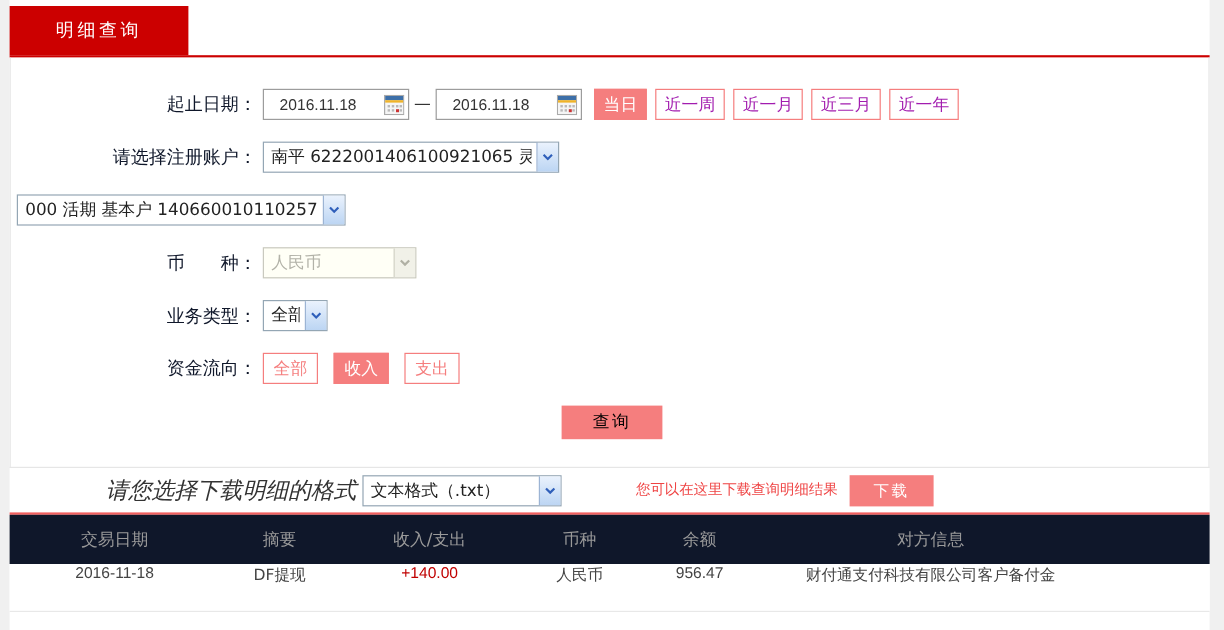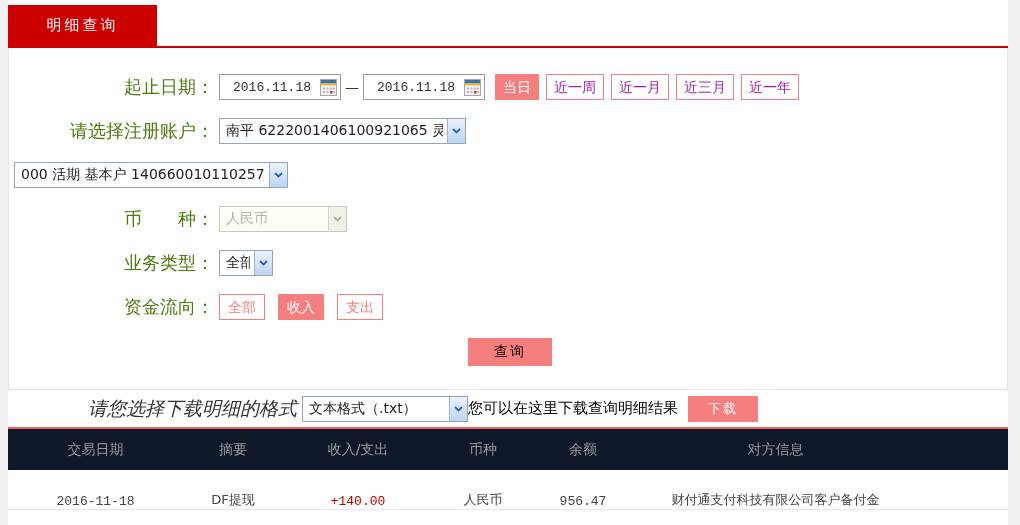--- a/index.html
+++ b/index.html
@@ -19,24 +19,24 @@
   }
   .tab-underline { position:absolute; left:0; top:46px; width:1000px; height:2px; background:#cc0000; }
 
   
   .form-box {
     position:absolute; left:0; top:48px; width:1000px; height:342px;
     border-left:1px solid #e6e6e6; border-right:1px solid #e6e6e6; border-bottom:1px solid #e6e6e6;
     background:#fff; padding-top:26px;
   }
   .frow { display:flex; align-items:center; height:26px; margin-bottom:18px; }
-  .flabel { width:205px; flex:none; text-align:right; font-size:18px; color:#4d7c0f; }
+  .flabel { width:205px; flex:none; text-align:right; font-size:15px; color:#0f172a; }
   .ctrl { margin-left:5px; display:flex; align-items:center; }
 
-  .mono { font-family:Liberation Mono, monospace; }
+  .mono { font-family:Liberation Sans, sans-serif; }
 
   
   .date-input {
     width:122px; height:26px; border:1px solid #9c9c9c; background:#fff;
     display:flex; align-items:center; position:relative; cursor:text;
   }
   .date-input .dval { padding-left:13px; font-size:13px; color:#333; }
   .cal-icon { position:absolute; right:3px; top:4px; width:17px; height:17px; cursor:pointer; }
   .date-sep { width:22px; text-align:center; color:#333; }
 
@@ -73,31 +73,31 @@
 
   
   .query-btn {
     margin-left:459px; width:84px; height:28px; background:#f57e7e; color:#000000;
     border:none; font-size:14px; letter-spacing:2px; cursor:pointer; display:block;
   }
 
   
   .download-row { position:absolute; left:0; top:390px; width:1000px; height:37px; display:flex; align-items:center; }
   .dl-label { margin-left:80px; font-size:19px; color:#333;font-style:italic; }
-  .dl-hint  { font-size:15px; color:#000000; }
+  .dl-hint  { margin-left:62px; font-size:12px; color:#ef4444; }
   .dl-btn {
     margin-left:10px; width:70px; height:26px; background:#f57e7e; color:#fff;
     border:none; font-size:13px; letter-spacing:2px; cursor:pointer;text-align:center;
   }
 
   
   .tbl { position:absolute; left:0; top:427px; width:1000px; }
   .tbl-divider { height:2px; background:#f15f5f; }
   .thead { height:41px; background:#0f172a; display:flex; align-items:center; color:#9a9a9a; font-size:14px; }
-  .trow  { height:40px; background:#fff; display:flex; align-items:flex-end; font-size:13px; color:#444; border-bottom:1px solid #e8e8e8; }
+  .trow  { height:40px; background:#fff; display:flex; align-items:flex-start; font-size:13px; color:#444; border-bottom:1px solid #e8e8e8; }
   .c1{width:175px} .c2{width:100px} .c3{width:150px} .c4{width:100px} .c5{width:100px} .c6{width:285px} .c7{width:90px}
   .cell { text-align:center; white-space:nowrap; }
   .amount-pos { color:#c00000; }
   .detail-btn {
     border:1px solid #f58a8a; color:#f57e7e; background:#fff; font-size:13px;
     padding:4px 12px; cursor:pointer;
   }
 </style>
 </head>
 <body>

